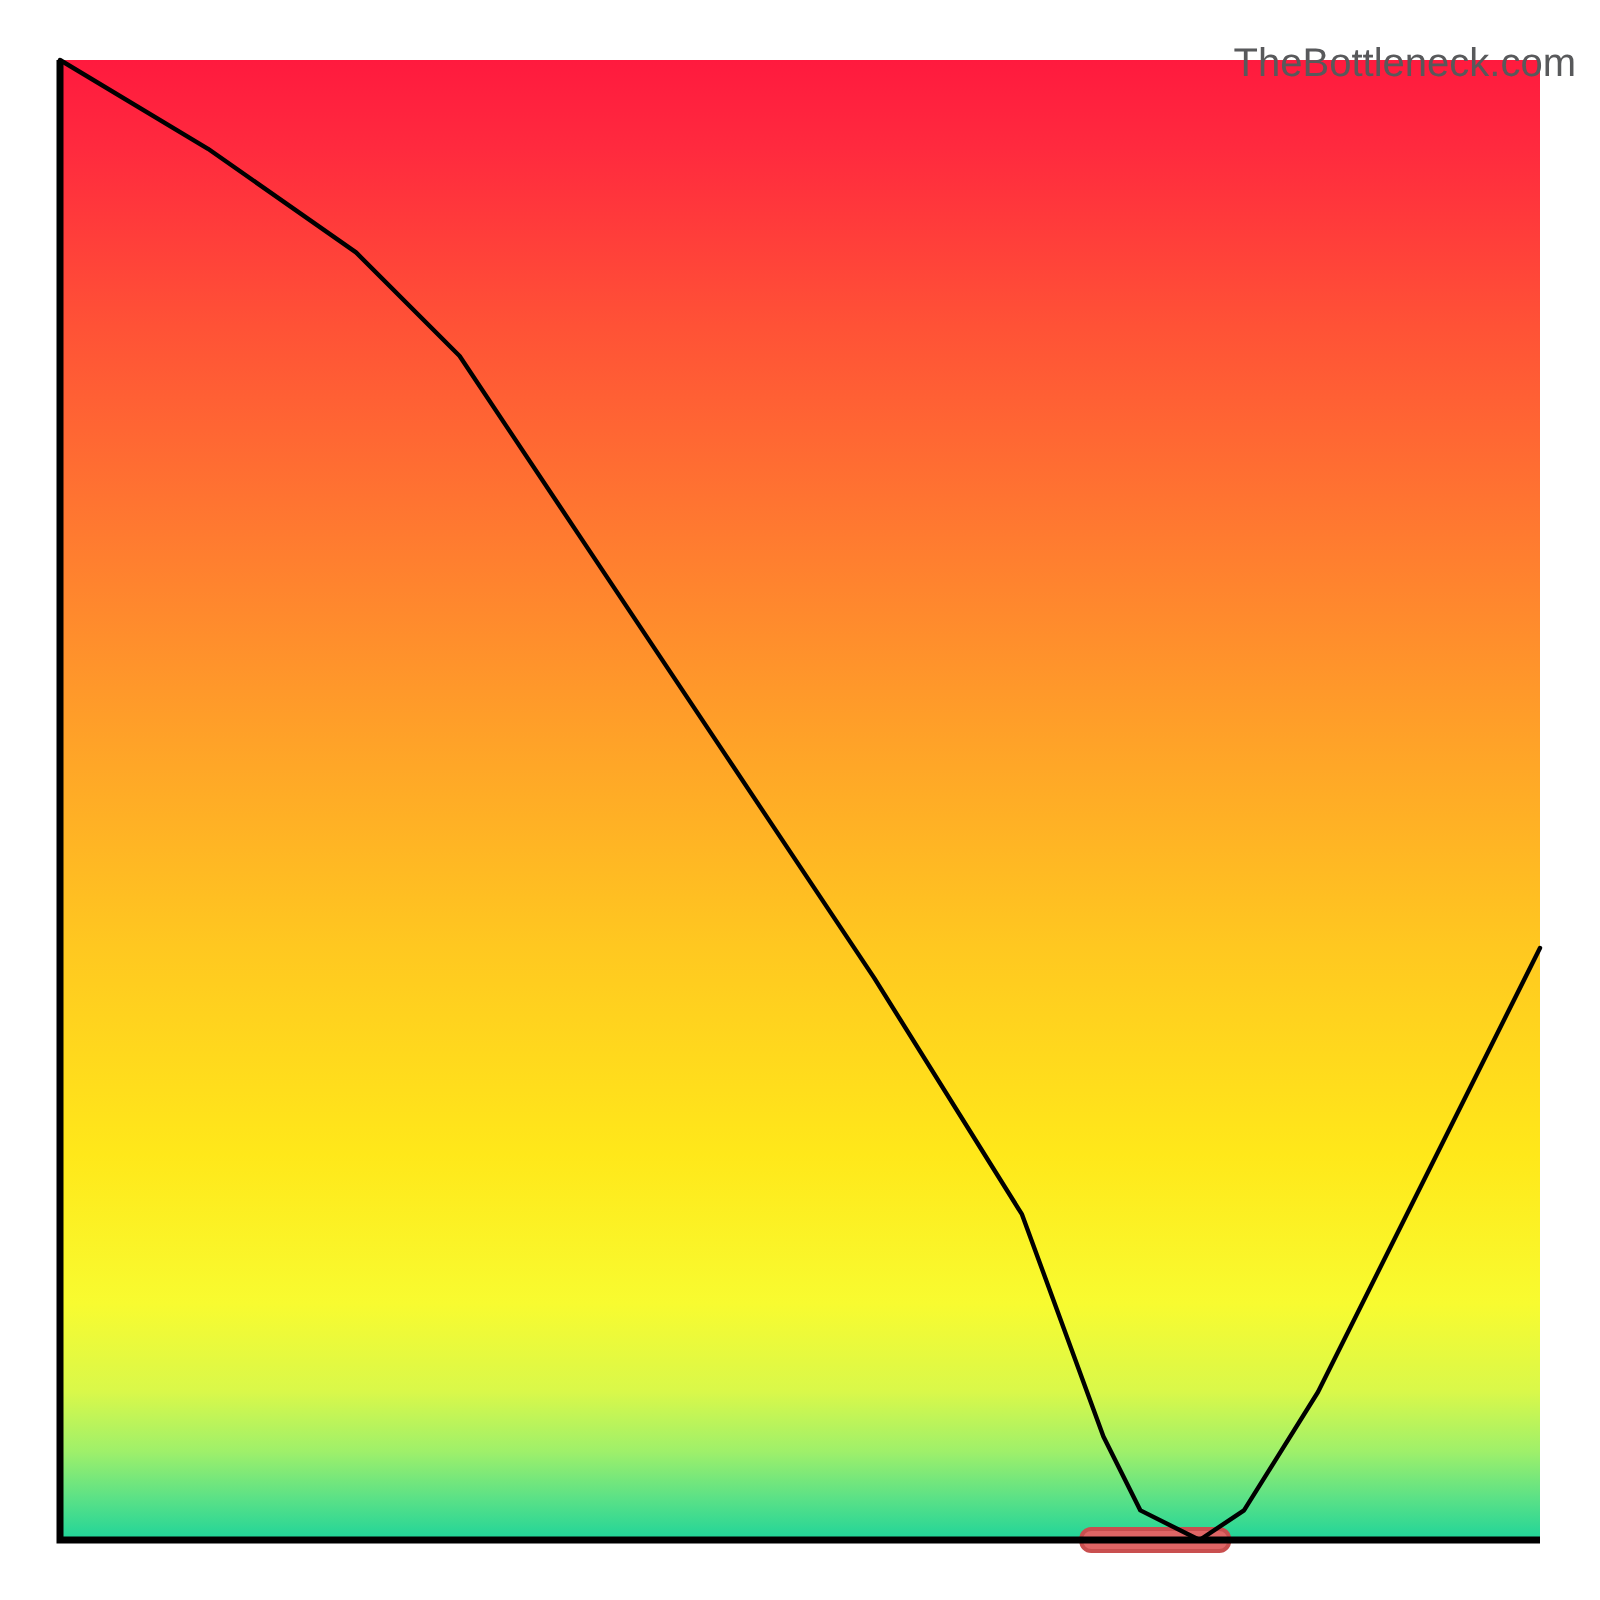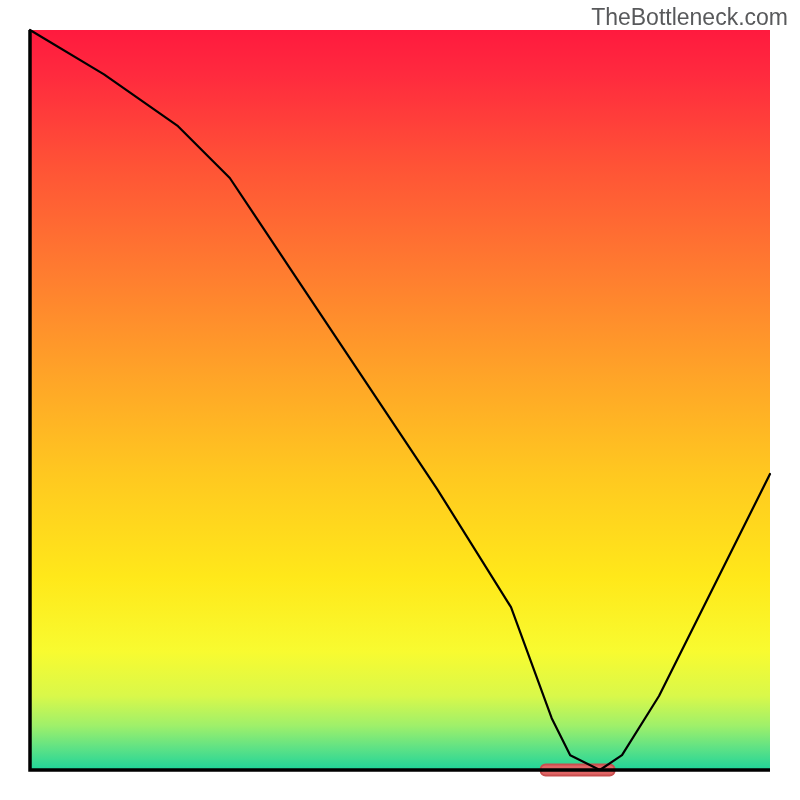--- a/index.html
+++ b/index.html
@@ -10,24 +10,24 @@
     background: #fff;
     overflow: hidden;
   }
   .container {
     position: relative;
     width: 800px;
     height: 800px;
   }
   .watermark {
     position: absolute;
-    top: 4px;
+    top: 21px;
     right: 12px;
     font-family: Arial, Helvetica, sans-serif;
-    font-size: 23px;
+    font-size: 20px;
     color: #58595b;
     font-weight: 500;
     z-index: 10;
   }
   svg.chart {
     position: absolute;
     left: 0;
     top: 0;
     width: 800px;
     height: 800px;

